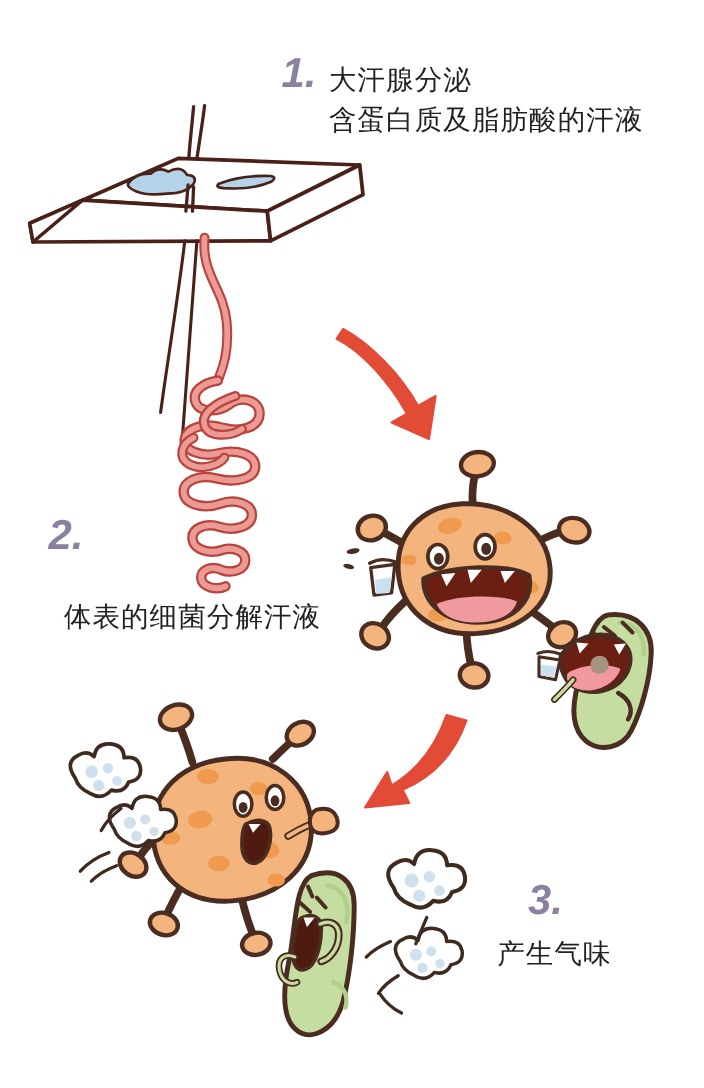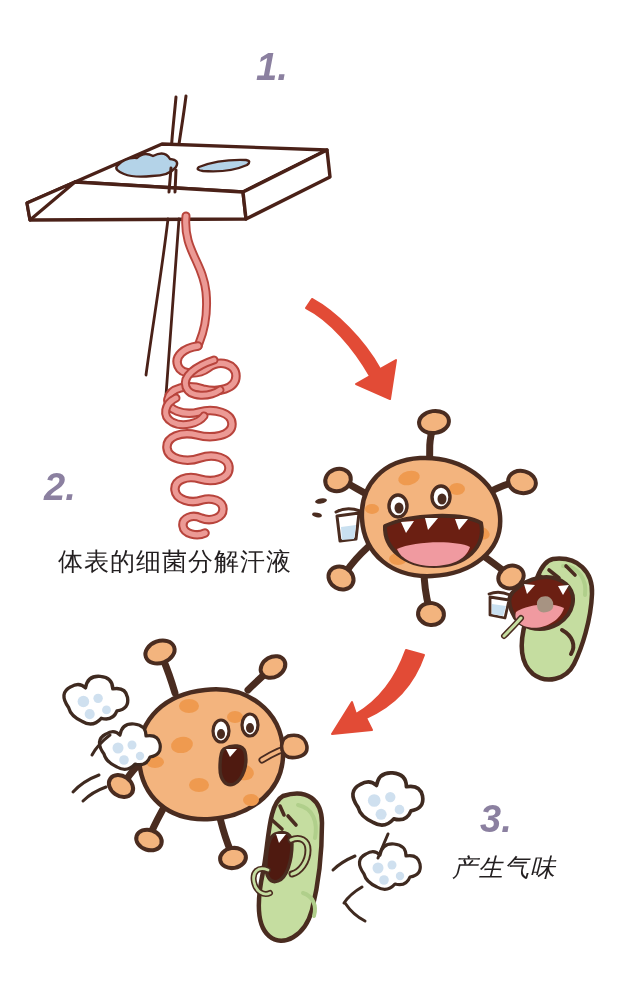--- a/index.html
+++ b/index.html
@@ -41,21 +41,21 @@
     line-height: 1.42;
     font-weight: 400;
     white-space: pre;
     letter-spacing: 1px;
   }
   #num1 { left: 256px; top: 48px; }
   #txt1 { left: 299px; top: 56px; }
   #num2 { left: 44px;  top: 468px; }
   #txt2 { left: 58px;  top: 519px; margin-top: 25px; }
   #num3 { left: 480px; top: 800px; }
-  #txt3 { left: 452px; top: 850px; font-style: italic; }
+  #txt3 { left: 452px; top: 850px; }
 </style>
 </head>
 <body>
 
 <div id="stage">
 
   <svg id="art" viewBox="0 0 640 989" xmlns="http://www.w3.org/2000/svg">
 
     <defs>
       <g id="stinkPuff">
@@ -335,20 +335,22 @@
       <g stroke="#3f2a20" stroke-width="3" fill="none" stroke-linecap="round">
         <path d="M 388 834 q -6 14 -10 24"></path>
         <path d="M 355 856 q -14 6 -22 14"></path>
         <path d="M 362 887 q -12 7 -18 16"></path>
         <path d="M 345 903 q 8 12 20 18"></path>
       </g>
     </g>
   </svg>
 
   <div class="step-num" id="num1">1.</div>
+  <div class="step-text" id="txt1">大汗腺分泌
+含蛋白质及脂肪酸的汗液</div>
 
   <div class="step-num" id="num2">2.</div>
   <div class="step-text" id="txt2">体表的细菌分解汗液</div>
 
   <div class="step-num" id="num3">3.</div>
   <div class="step-text" id="txt3">产生气味</div>
 
 </div>
 
 </body></html>

